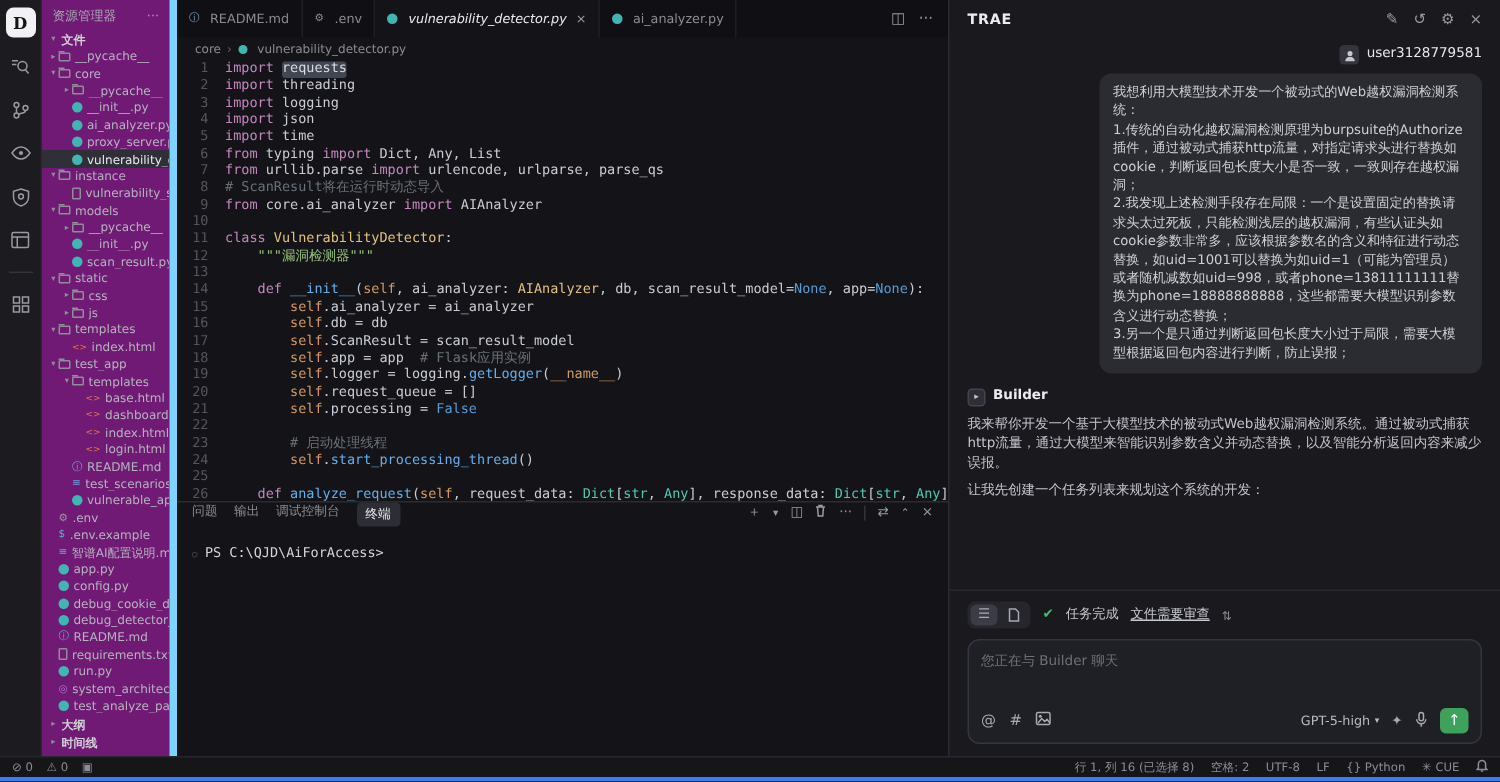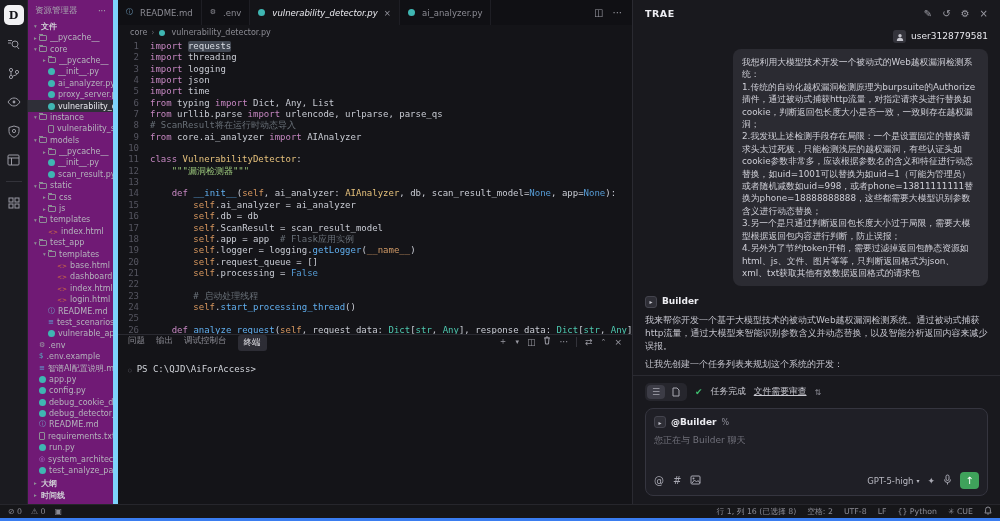--- a/index.html
+++ b/index.html
@@ -457,21 +457,20 @@
                 <path d="M.8 8a3.2 3.2 0 0 1 6.4 0z" fill="#c6c6cf"></path>
               </svg>
             </span>
           <span class="uname">user3128779581</span>
         </div>
         <div class="bubble">
           <div>我想利用大模型技术开发一个被动式的Web越权漏洞检测系统：</div>
           <div>1.传统的自动化越权漏洞检测原理为burpsuite的Authorize插件，通过被动式捕获http流量，对指定请求头进行替换如cookie，判断返回包长度大小是否一致，一致则存在越权漏洞；</div>
           <div>2.我发现上述检测手段存在局限：一个是设置固定的替换请求头太过死板，只能检测浅层的越权漏洞，有些认证头如cookie参数非常多，应该根据参数名的含义和特征进行动态替换，如uid=1001可以替换为如uid=1（可能为管理员）或者随机减数如uid=998，或者phone=13811111111替换为phone=18888888888，这些都需要大模型识别参数含义进行动态替换；</div>
           <div>3.另一个是只通过判断返回包长度大小过于局限，需要大模型根据返回包内容进行判断，防止误报；</div>
-          <div>4.另外为了节约token开销，需要过滤掉返回包静态资源如html、js、文件、图片等等，只判断返回格式为json、xml、txt获取其他有效数据返回格式的请求包</div>
         </div>
         <div class="brow">
           <span class="bicon">▸</span>
           <span>Builder</span>
         </div>
         <div class="ptxt">我来帮你开发一个基于大模型技术的被动式Web越权漏洞检测系统。通过被动式捕获http流量，通过大模型来智能识别参数含义并动态替换，以及智能分析返回内容来减少误报。</div>
         <div class="ptxt">让我先创建一个任务列表来规划这个系统的开发：</div>
 
       </div>
 
@@ -484,25 +483,20 @@
                   <path d="M1 1h4l2 2v6H1z" stroke="#a8a8b2" fill="none"></path>
                 </svg>
               </span>
           </span>
           <span class="okcheck">✔</span>
           <span class="tasktxt">任务完成</span>
           <span class="reviewlink">文件需要审查</span>
           <span class="sorticon">⇅</span>
         </div>
         <div class="inputbox">
-          <div class="mentionrow">
-            <span class="bicon">▸</span>
-            <span class="mention">@Builder</span>
-            <span class="mx">%</span>
-          </div>
           <textarea class="inputarea" placeholder="您正在与 Builder 聊天" style=""></textarea>
           <div class="inputfoot">
             <span>@</span>
             <span>#</span>
             <span><svg width="11" height="10" viewBox="0 0 11 10">
                   <rect x="1" y="1" width="9" height="8" rx="1" stroke="#a8a8b2" fill="none"></rect>
                   <circle cx="3.5" cy="3.5" r="1" fill="#a8a8b2"></circle>
                   <path d="M2 8l2.5-3 2 2 1.5-1.5L10 8" stroke="#a8a8b2" fill="none"></path>
                 </svg></span>
             <span class="ifright">

